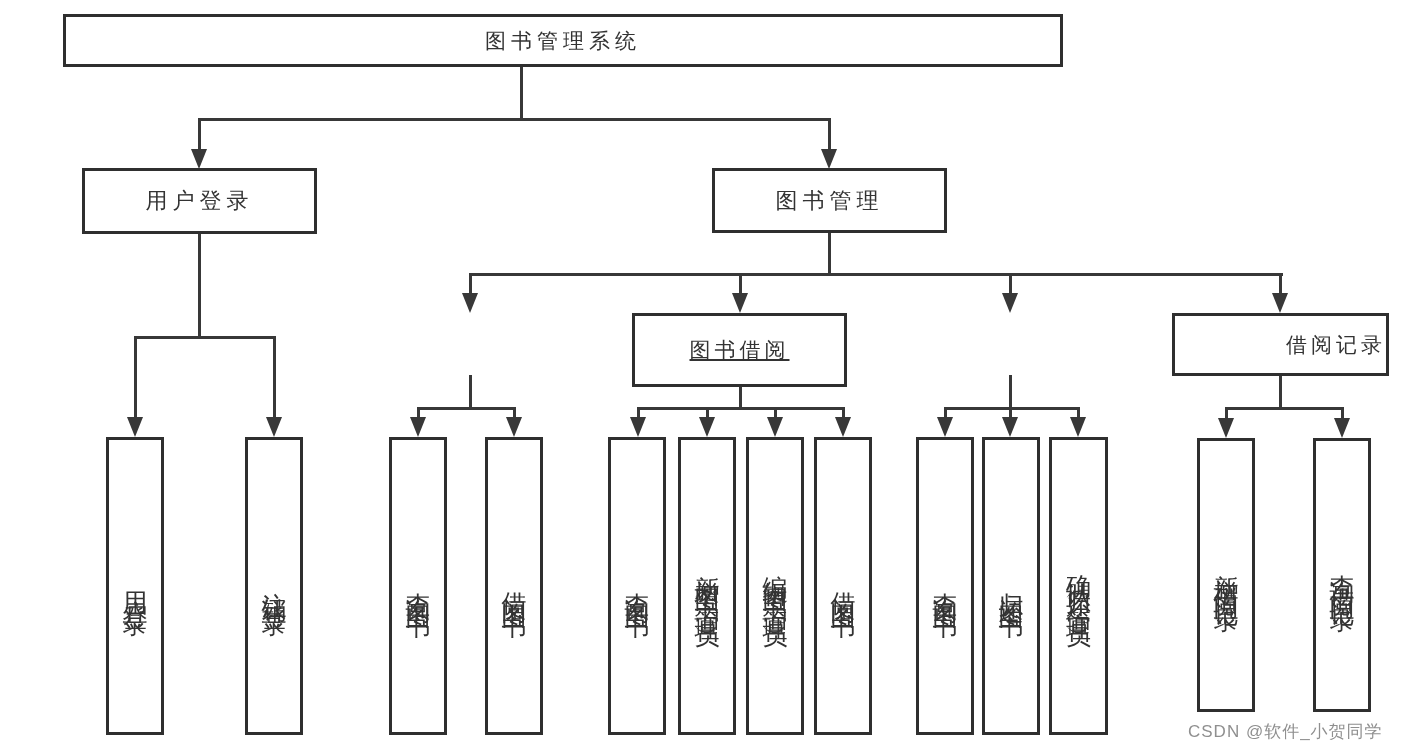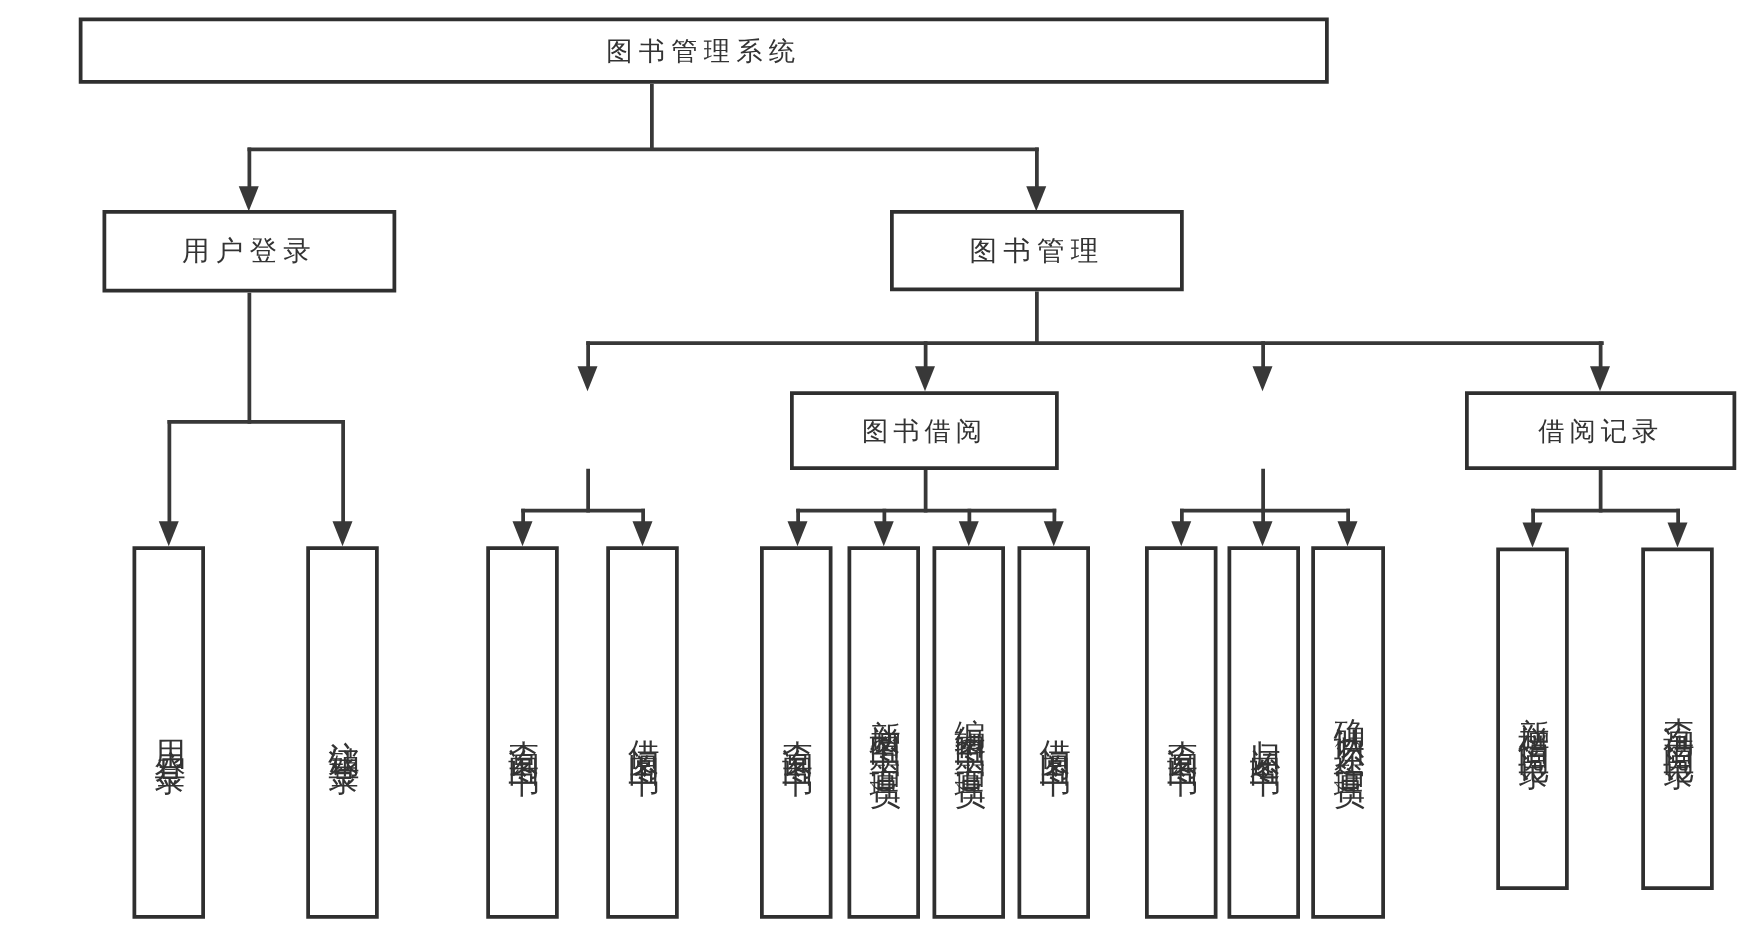--- a/index.html
+++ b/index.html
@@ -129,24 +129,24 @@
     <span>图书管理系统</span>
   </div>
 
   <div class="node l2-node" style="left:82px;top:168px;width:235px;height:66px;">
     <span>用户登录</span>
   </div>
   <div class="node l2-node" style="left:712px;top:168px;width:235px;height:65px;text-align:center;">
     <span>图书管理</span>
   </div>
 
-  <div class="node l3-node" style="left:632px;top:313px;width:215px;height:63px;">
+  <div class="node l3-node" style="left:632px;top:313px;width:215px;height:74px;text-decoration:underline;">
     <span>图书借阅</span>
   </div>
-  <div class="node l3-node" style="left:1172px;top:313px;width:217px;height:63px;">
+  <div class="node l3-node" style="left:1172px;top:313px;width:217px;height:63px;justify-content:flex-end;">
     <span>借阅记录</span>
   </div>
 
   <div class="leaf" style="left:106px;top:437px;height:298px;">
     <span class="vtext">用户登录</span>
   </div>
   <div class="leaf" style="left:245px;top:437px;height:298px;">
     <span class="vtext">注销登录</span>
   </div>
 
@@ -180,13 +180,14 @@
     <span class="vtext">确认归还（管理员）</span>
   </div>
 
   <div class="leaf" style="left:1197px;top:438px;height:274px;">
     <span class="vtext">新增借阅记录</span>
   </div>
   <div class="leaf" style="left:1313px;top:438px;height:274px;">
     <span class="vtext">查询借阅记录</span>
   </div>
 
+  <div id="watermark">CSDN @软件_小贺同学</div>
 </div>
 
 </body></html>

